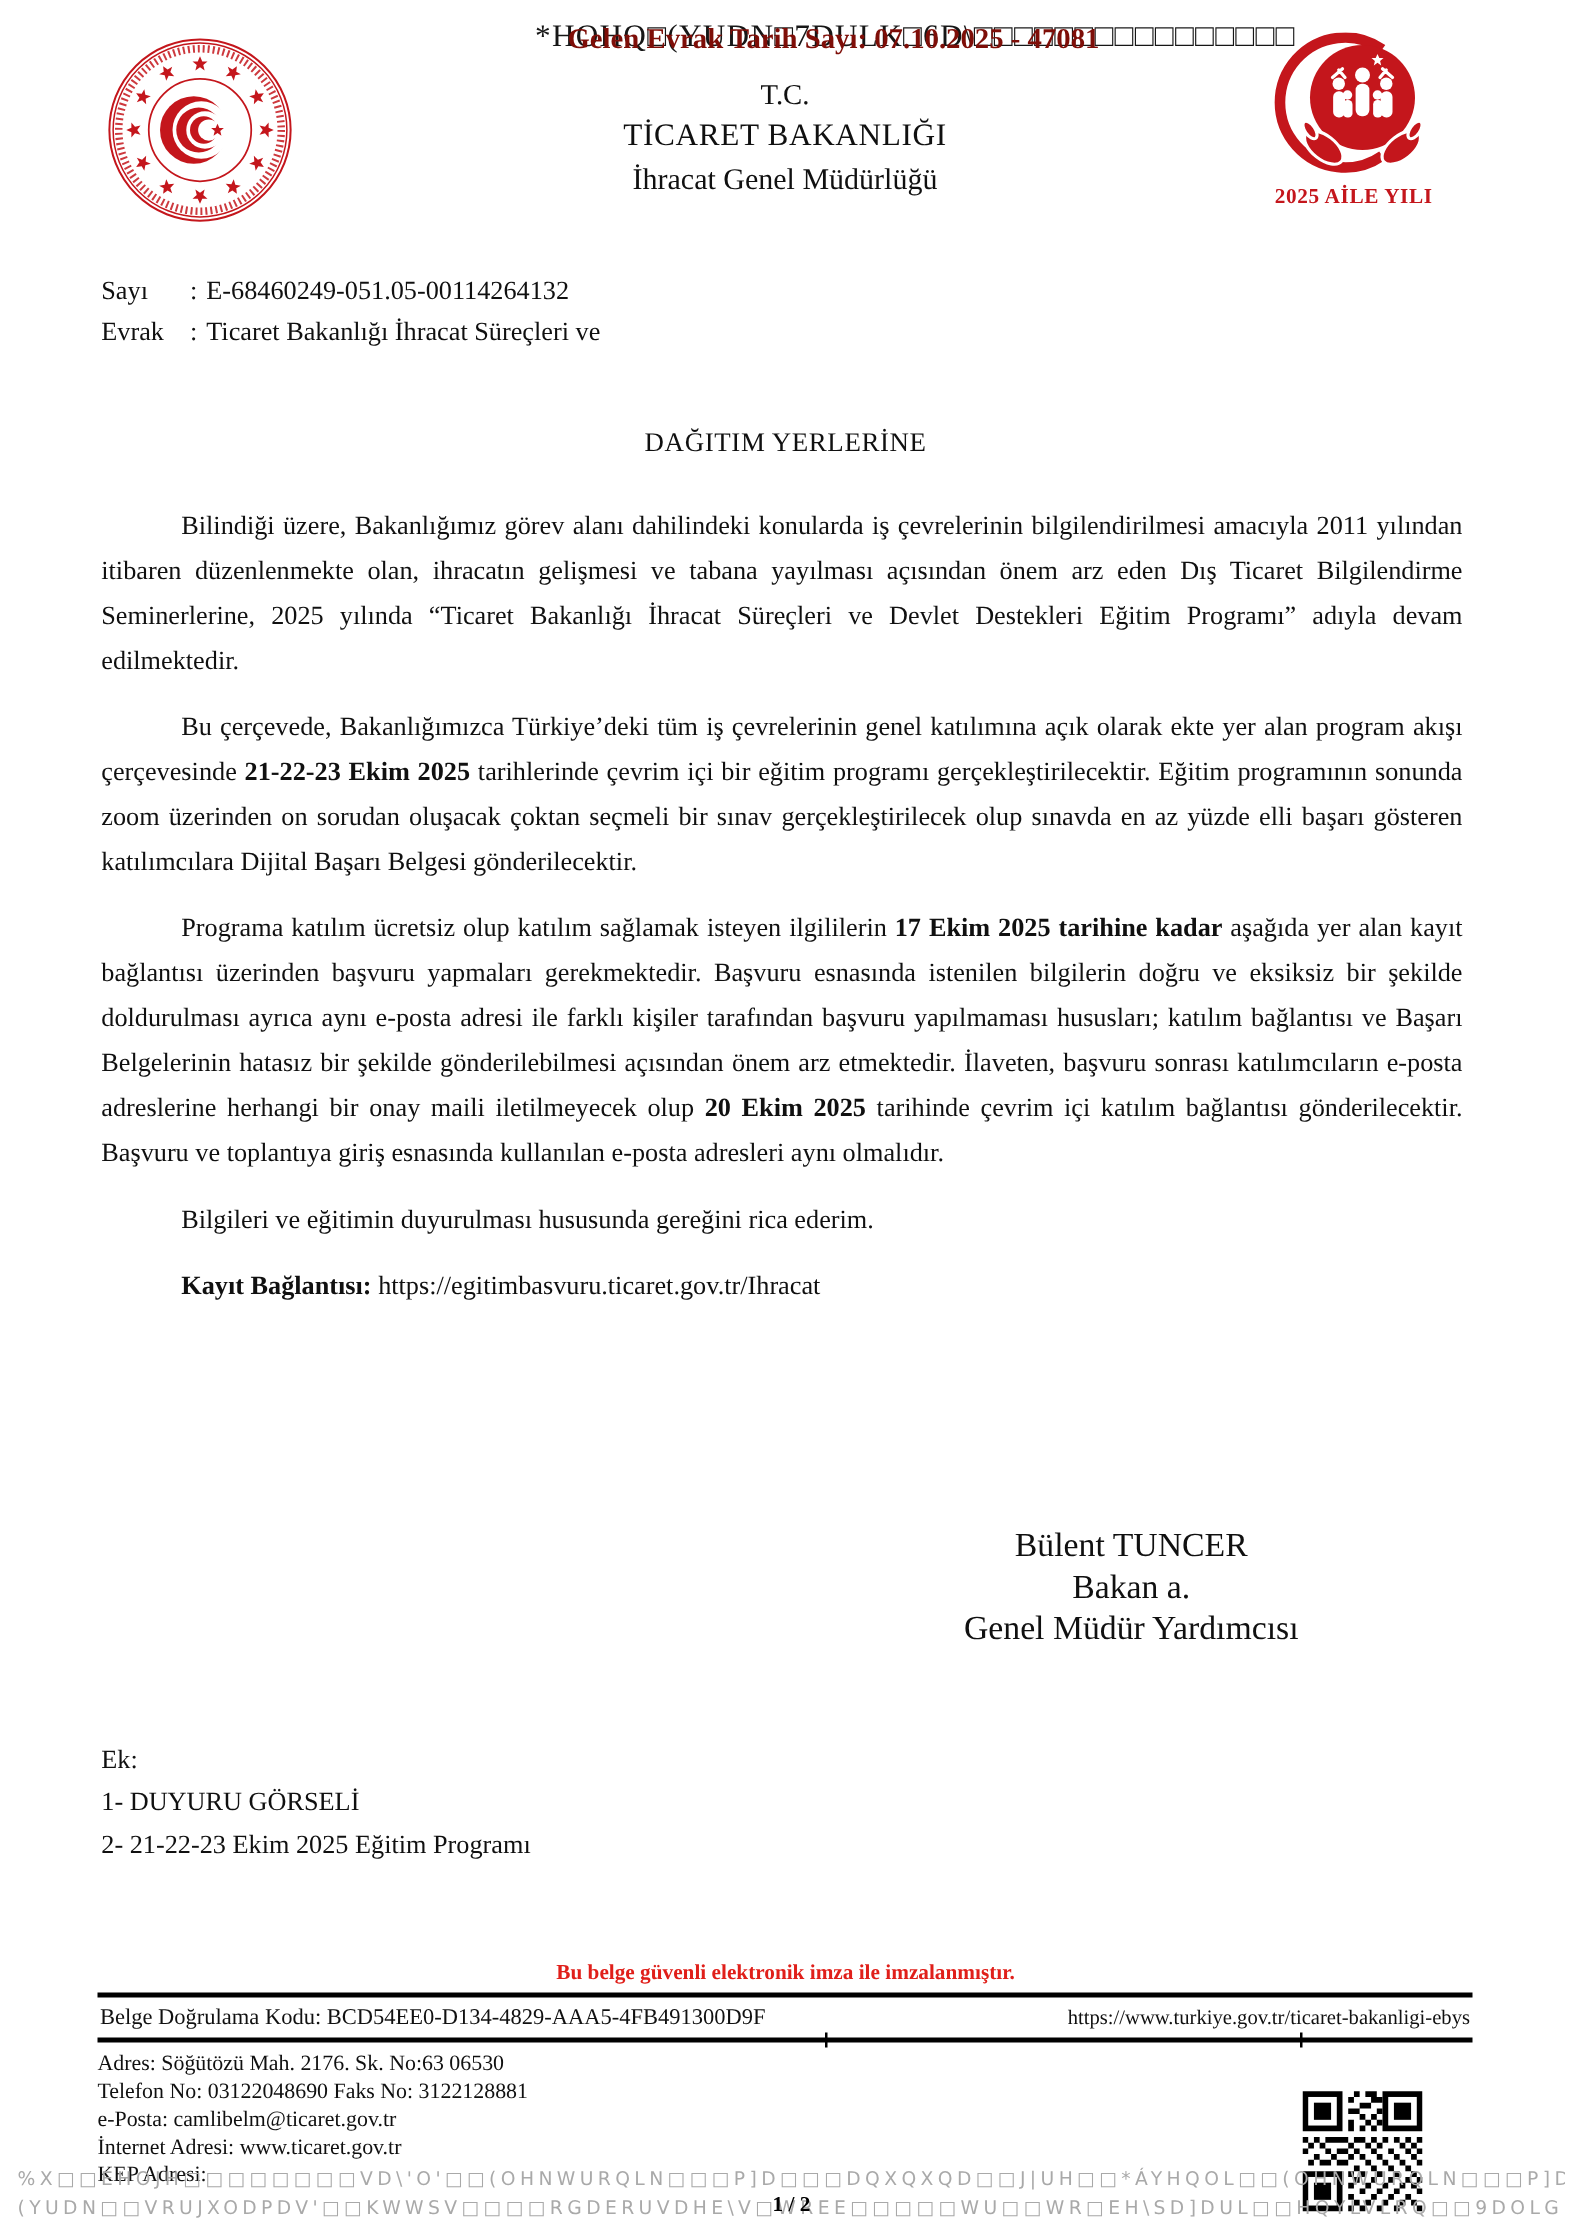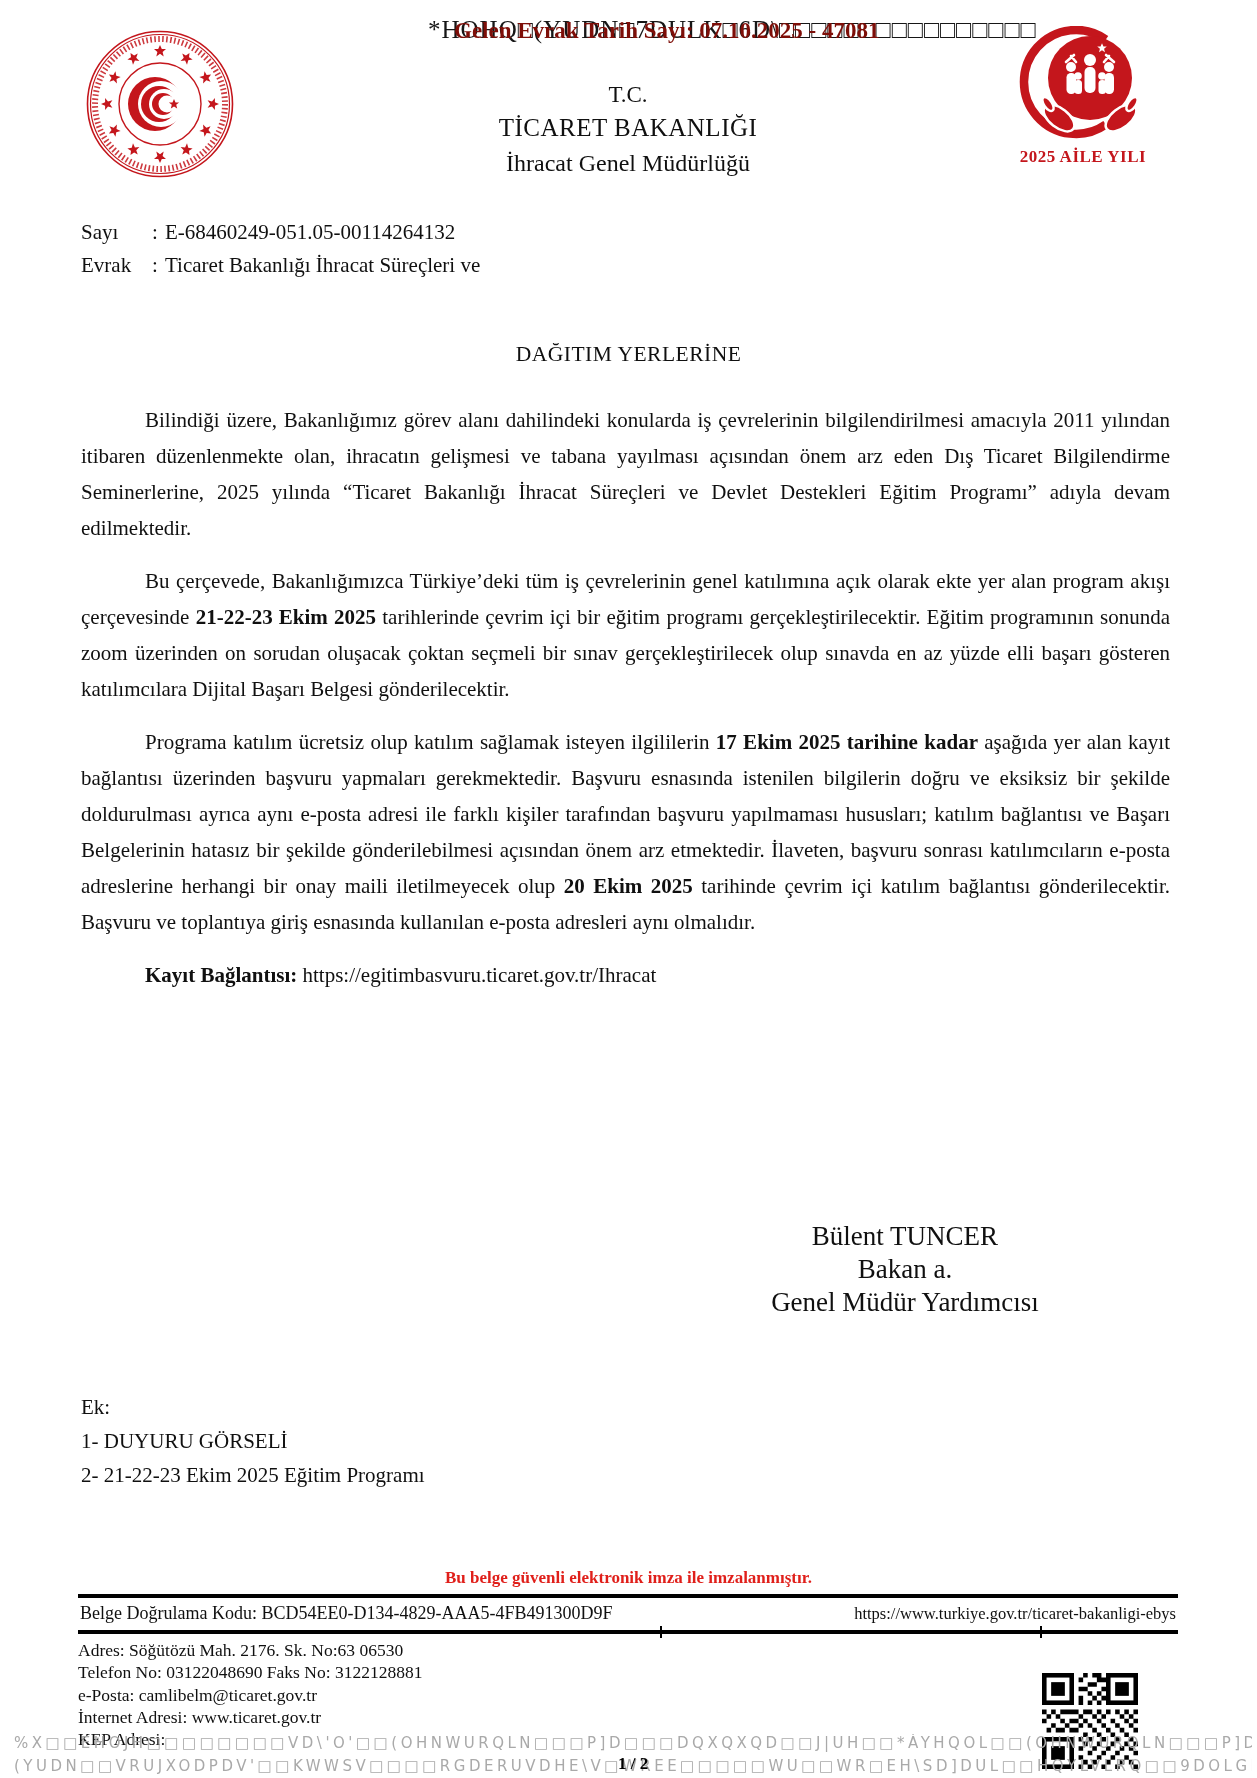--- a/index.html
+++ b/index.html
@@ -11,21 +11,21 @@
   
   .stamp{top:16px;left:428px;width:560px;height:38px;}
   .stamp-garbled{position:absolute;top:0;left:0;font-size:25px;color:#161616;white-space:nowrap;letter-spacing:1px;}
   .stamp-red{position:absolute;top:2px;left:26px;font-size:23px;font-weight:bold;color:#7e0e08;white-space:nowrap;}
   
   .logo-ministry{top:28px;left:84px;width:152px;height:152px;}
   .logo-aile{top:26px;left:1014px;width:138px;height:150px;}
   .aile-caption{position:absolute;top:121px;left:0;width:138px;text-align:center;color:#c4161c;
     font-weight:bold;font-size:17px;letter-spacing:.5px;white-space:nowrap;}
   
-  .title-block{top:80px;left:328px;width:600px;text-align:center;}
+  .title-block{top:61px;left:328px;width:600px;text-align:center;}
   .title-block .t1{font-size:23px;line-height:30px;}
   .title-block .t2{font-size:25px;line-height:36px;letter-spacing:.5px;}
   .title-block .t3{font-size:24px;line-height:35px;}
   
   .meta{top:216px;left:81px;font-size:21px;line-height:33px;}
   .meta .row{display:flex;}
   .meta .lbl{display:inline-block;width:64px;}
   .meta .sep{display:inline-block;width:20px;text-align:center;}
   .meta .indent{padding-left:84px;}
   
@@ -148,20 +148,21 @@
     <span>Ticaret Bakanlığı İhracat Süreçleri ve</span>
   </div>
 </div>
 
 <div class="abs dagitim">DAĞITIM YERLERİNE</div>
 
 <div class="abs content">
   <p>Bilindiği üzere, Bakanlığımız görev alanı dahilindeki konularda iş çevrelerinin bilgilendirilmesi amacıyla 2011 yılından itibaren düzenlenmekte olan, ihracatın gelişmesi ve tabana yayılması açısından önem arz eden Dış Ticaret Bilgilendirme Seminerlerine, 2025 yılında “Ticaret Bakanlığı İhracat Süreçleri ve Devlet Destekleri Eğitim Programı” adıyla devam edilmektedir.</p>
   <p><span>Bu çerçevede, Bakanlığımızca Türkiye’deki tüm iş çevrelerinin genel katılımına açık olarak ekte yer alan program akışı çerçevesinde </span><span class="b">21-22-23 Ekim 2025</span><span> tarihlerinde çevrim içi bir eğitim programı gerçekleştirilecektir. Eğitim programının sonunda zoom üzerinden on sorudan oluşacak çoktan seçmeli bir sınav gerçekleştirilecek olup sınavda en az yüzde elli başarı gösteren katılımcılara Dijital Başarı Belgesi gönderilecektir.</span></p>
   <p><span>Programa katılım ücretsiz olup katılım sağlamak isteyen ilgililerin </span><span class="bu">17 Ekim 2025 tarihine kadar</span><span> aşağıda yer alan kayıt bağlantısı üzerinden başvuru yapmaları gerekmektedir. Başvuru esnasında istenilen bilgilerin doğru ve eksiksiz bir şekilde doldurulması ayrıca aynı e-posta adresi ile farklı kişiler tarafından başvuru yapılmaması hususları; katılım bağlantısı ve Başarı Belgelerinin hatasız bir şekilde gönderilebilmesi açısından önem arz etmektedir. İlaveten, başvuru sonrası katılımcıların e-posta adreslerine herhangi bir onay maili iletilmeyecek olup </span><span class="b">20 Ekim 2025</span><span> tarihinde çevrim içi katılım bağlantısı gönderilecektir. Başvuru ve toplantıya giriş esnasında kullanılan e-posta adresleri aynı olmalıdır.</span></p>
+  <p>Bilgileri ve eğitimin duyurulması hususunda gereğini rica ederim.</p>
   <p class="kayit"><span class="lab">Kayıt Bağlantısı:</span><span> https://egitimbasvuru.ticaret.gov.tr/Ihracat</span></p>
 </div>
 
 <div class="abs signature">
   <div>Bülent TUNCER</div>
   <div>Bakan a.</div>
   <div>Genel Müdür Yardımcısı</div>
 </div>
 
 <div class="abs ek">

